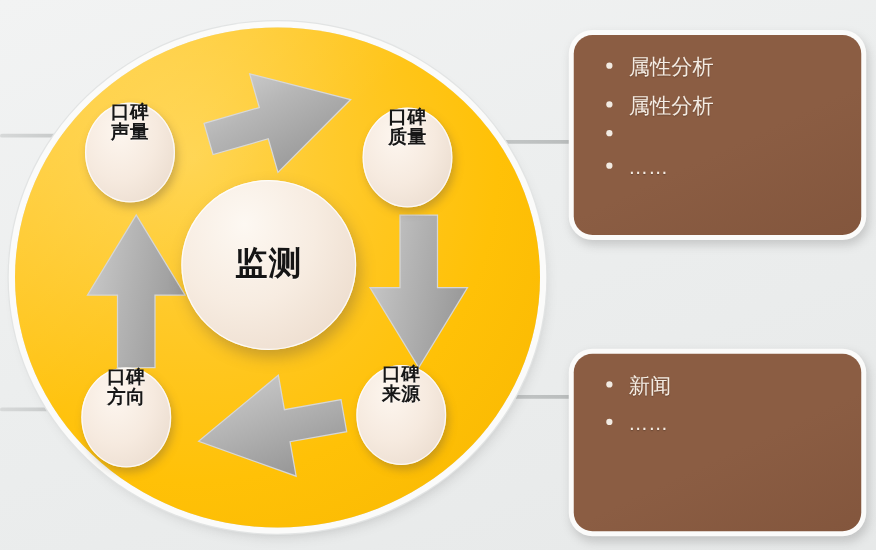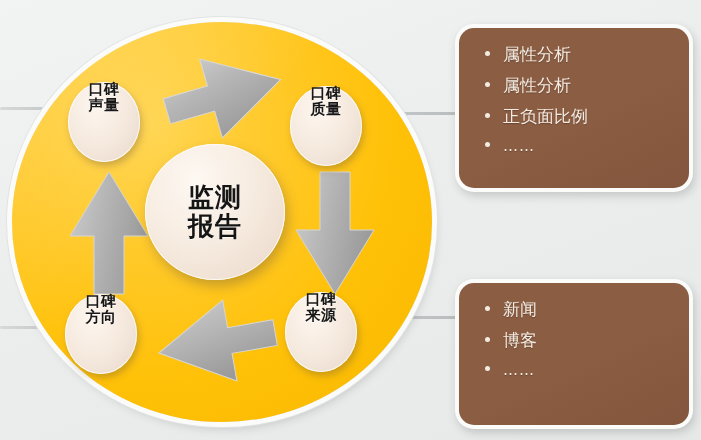--- a/index.html
+++ b/index.html
@@ -239,57 +239,52 @@
 
   <div class="node" id="node-source">
     <div class="lbl"><span>口碑</span><br><span>来源</span></div>
   </div>
 
   <div class="node" id="node-direction">
     <div class="lbl"><span>口碑</span><br><span>方向</span></div>
   </div>
 
   <div id="node-center">
-    <div class="lbl"><span>监测</span><br><span>报告</span></div>
+    <div class="lbl"><span>监测</span><br></div>
   </div>
 
   <div class="panel-outer" id="panel-attributes">
     <div class="panel-inner" style="background: linear-gradient(155deg, rgb(139, 93, 67) 0%, rgb(139, 93, 67) 55%, rgb(131, 86, 61) 100%);">
       <ul class="bullet-list">
         <li>
           <span class="dot"></span>
           <span class="txt">属性分析</span>
         </li>
         <li>
           <span class="dot"></span>
           <span class="txt">属性分析</span>
         </li>
         <li>
           <span class="dot"></span>
-          <span class="txt">正负面比例</span>
         </li>
         <li class="ellipsis">
           <span class="dot"></span>
           <span class="txt">……</span>
         </li>
       </ul>
     </div>
   </div>
 
   <div class="panel-outer" id="panel-sources">
     <div class="panel-inner" style="background: linear-gradient(155deg, rgb(139, 93, 67) 0%, rgb(139, 93, 67) 55%, rgb(131, 86, 61) 100%);">
       <ul class="bullet-list">
         <li>
           <span class="dot"></span>
           <span class="txt">新闻</span>
         </li>
-        <li>
-          <span class="dot"></span>
-          <span class="txt">博客</span>
-        </li>
         <li class="ellipsis">
           <span class="dot"></span>
           <span class="txt">……</span>
         </li>
       </ul>
     </div>
   </div>
 
 </div>
 

